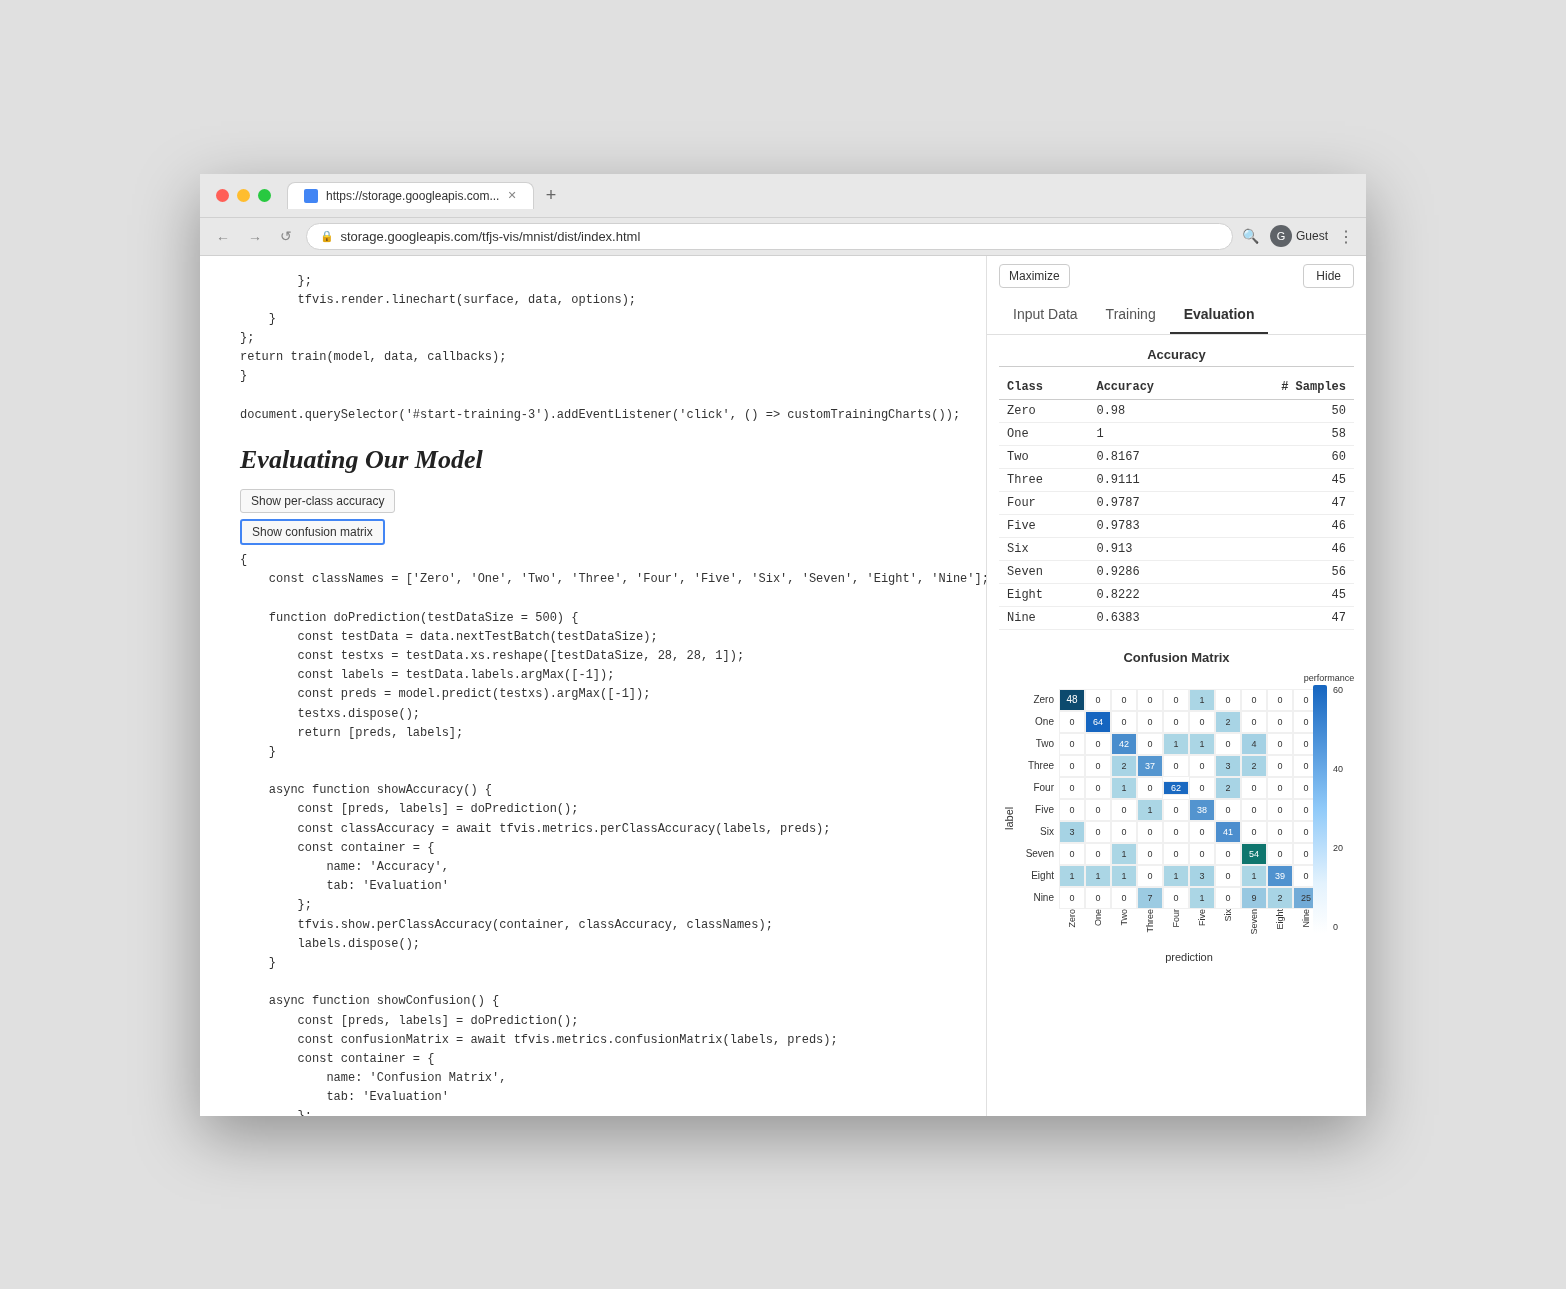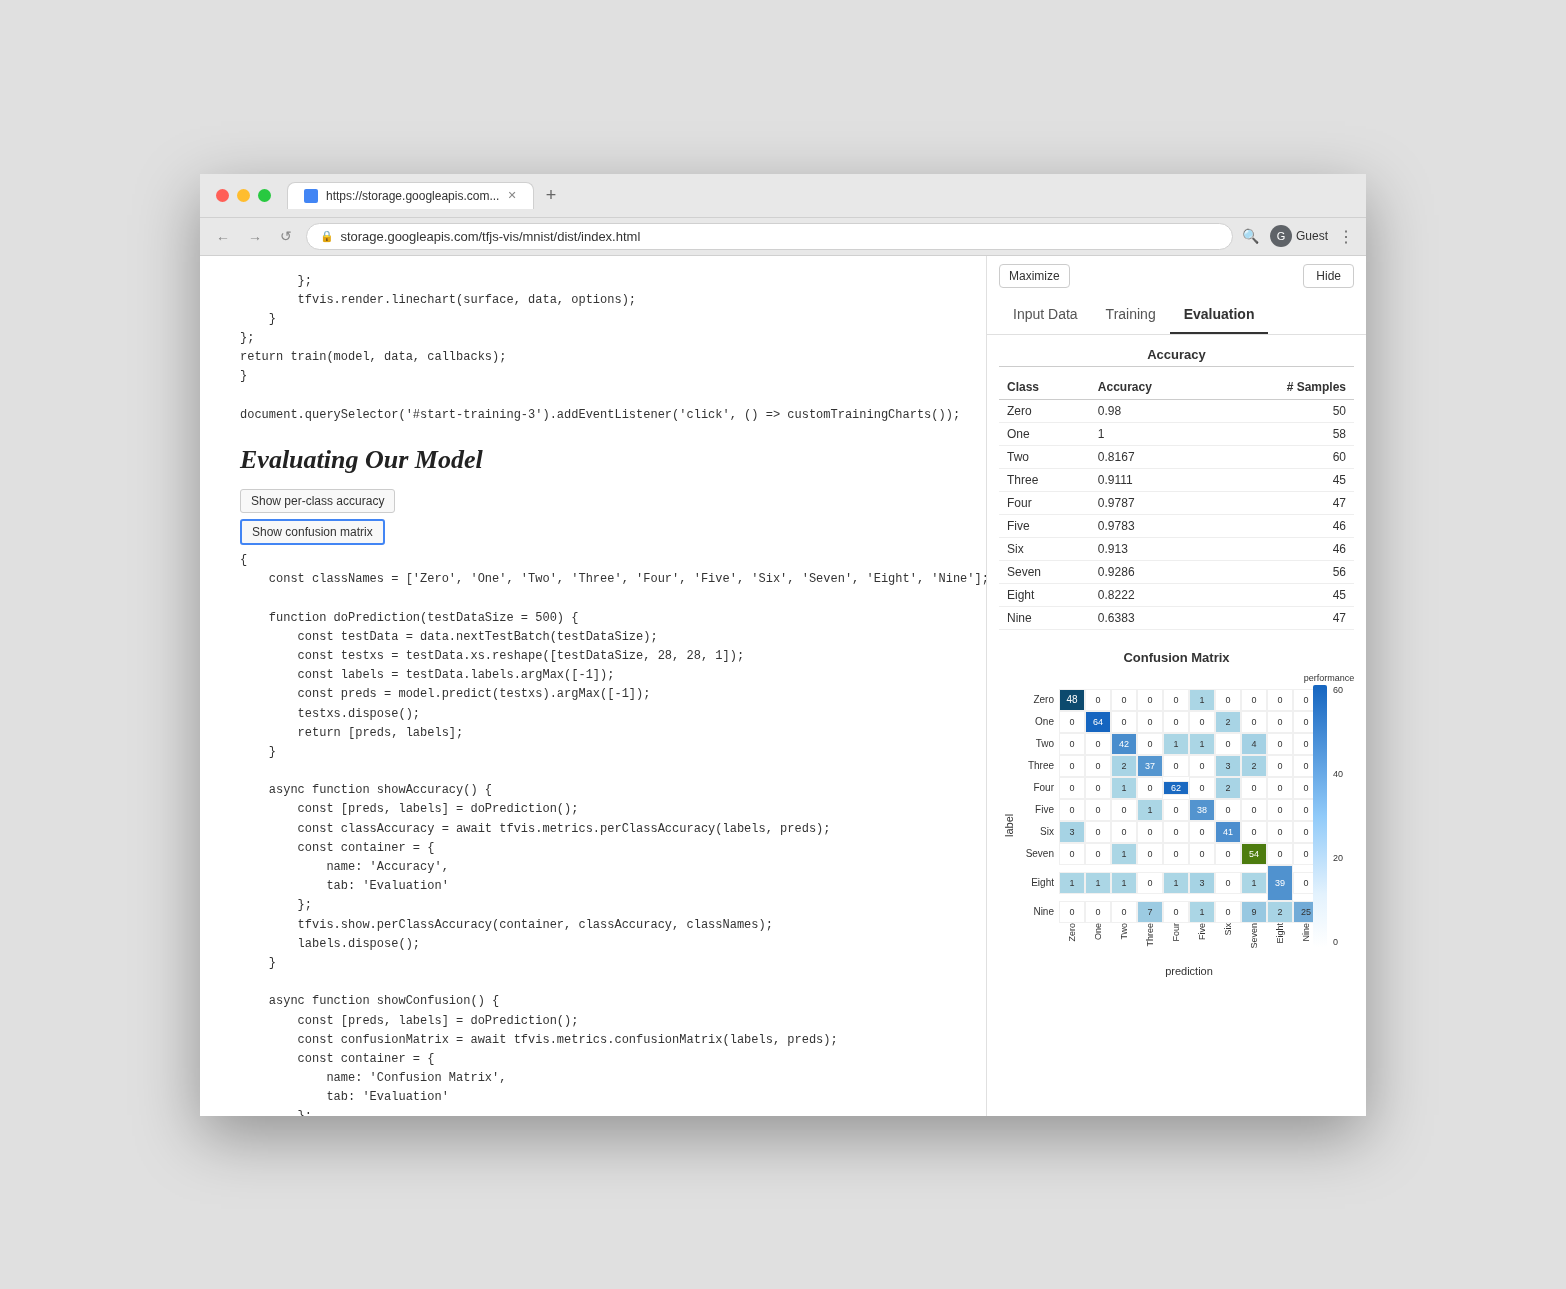--- a/index.html
+++ b/index.html
@@ -34,21 +34,21 @@
     .side-panel { width: 380px; background: white; border-left: 1px solid #e0e0e0; display: flex; flex-direction: column; }
     .side-panel-top { padding: 8px 12px; display: flex; justify-content: space-between; align-items: center; }
     .maximize-btn { padding: 4px 9px; font-size: 12px; border: 1px solid #ccc; border-radius: 4px; background: white; cursor: pointer; color: #333; }
     .hide-btn { padding: 4px 12px; font-size: 12px; border: 1px solid #ccc; border-radius: 4px; background: white; cursor: pointer; color: #333; }
     .panel-tabs { display: flex; border-bottom: 1px solid #e0e0e0; padding: 0 12px; }
     .panel-tab { padding: 10px 14px; font-size: 14px; color: #555; cursor: pointer; border-bottom: 2px solid transparent; }
     .panel-tab.active { color: #333; font-weight: 600; border-bottom: 2px solid #333; }
     .panel-content { flex: 1; overflow-y: auto; padding: 12px; }
     .accuracy-section { margin-bottom: 20px; }
     .accuracy-title { text-align: center; font-size: 13px; font-weight: 600; color: #333; margin-bottom: 8px; padding-bottom: 4px; border-bottom: 1px solid #ccc; }
-    .accuracy-table { width: 100%; border-collapse: collapse; font-size: 12px; }
+    .accuracy-table { width: 100%; border-collapse: collapse; font-size: 12px; font-family: Liberation Mono, monospace; }
     .accuracy-table th { text-align: left; padding: 5px 8px; font-weight: 600; color: #333; border-bottom: 1px solid #ccc; }
     .accuracy-table td { padding: 4px 8px; color: #333; border-bottom: 1px solid #eee; }
     .accuracy-table th:last-child, .accuracy-table td:last-child { text-align: right; }
     .accuracy-table th:nth-child(2), .accuracy-table td:nth-child(2) { text-align: left; }
     .confusion-section { margin-top: 8px; }
     .confusion-title { text-align: center; font-size: 13px; font-weight: 600; color: #333; margin-bottom: 8px; }
     .confusion-matrix-container { display: flex; }
     .y-label { writing-mode: vertical-rl; transform: rotate(180deg); font-size: 11px; color: #333; display: flex; align-items: center; justify-content: center; padding: 0 4px; }
     .matrix-area { flex: 1; }
     .prediction-label { font-size: 11px; color: #333; text-align: center; padding-left: 40px; margin-top: 2px; }
@@ -331,35 +331,35 @@
                     </div>
                     <div style="display: grid; grid-template-columns: 40px repeat(10, 26px); align-items: center;">
                       <div style="width: 40px; height: 22px; display: flex; align-items: center; justify-content: flex-end; padding-right: 5px; font-size: 10px; color: rgb(51, 51, 51);">Seven</div>
                       <div style="width: 26px; height: 22px; display: flex; align-items: center; justify-content: center; font-size: 9px; color: rgb(51, 51, 51); background: white; border: 1px solid rgb(240, 240, 240);">0</div>
                       <div style="width: 26px; height: 22px; display: flex; align-items: center; justify-content: center; font-size: 9px; color: rgb(51, 51, 51); background: white; border: 1px solid rgb(240, 240, 240);">0</div>
                       <div style="width: 26px; height: 22px; display: flex; align-items: center; justify-content: center; font-size: 9px; color: rgb(51, 51, 51); background: rgb(171, 214, 229); border: 1px solid rgb(240, 240, 240);">1</div>
                       <div style="width: 26px; height: 22px; display: flex; align-items: center; justify-content: center; font-size: 9px; color: rgb(51, 51, 51); background: white; border: 1px solid rgb(240, 240, 240);">0</div>
                       <div style="width: 26px; height: 22px; display: flex; align-items: center; justify-content: center; font-size: 9px; color: rgb(51, 51, 51); background: white; border: 1px solid rgb(240, 240, 240);">0</div>
                       <div style="width: 26px; height: 22px; display: flex; align-items: center; justify-content: center; font-size: 9px; color: rgb(51, 51, 51); background: white; border: 1px solid rgb(240, 240, 240);">0</div>
                       <div style="width: 26px; height: 22px; display: flex; align-items: center; justify-content: center; font-size: 9px; color: rgb(51, 51, 51); background: white; border: 1px solid rgb(240, 240, 240);">0</div>
-                      <div style="width: 26px; height: 22px; display: flex; align-items: center; justify-content: center; font-size: 9px; color: white; background: #4d7c0f; border: 1px solid rgb(240, 240, 240);">54</div>
+                      <div style="width: 26px; height: 22px; display: flex; align-items: center; justify-content: center; font-size: 9px; color: white; background: #0f766e; border: 1px solid rgb(240, 240, 240);">54</div>
                       <div style="width: 26px; height: 22px; display: flex; align-items: center; justify-content: center; font-size: 9px; color: rgb(51, 51, 51); background: white; border: 1px solid rgb(240, 240, 240);">0</div>
                       <div style="width: 26px; height: 22px; display: flex; align-items: center; justify-content: center; font-size: 9px; color: rgb(51, 51, 51); background: white; border: 1px solid rgb(240, 240, 240);">0</div>
                     </div>
                     <div style="display: grid; grid-template-columns: 40px repeat(10, 26px); align-items: center;">
                       <div style="width: 40px; height: 22px; display: flex; align-items: center; justify-content: flex-end; padding-right: 5px; font-size: 10px; color: rgb(51, 51, 51);">Eight</div>
                       <div style="width: 26px; height: 22px; display: flex; align-items: center; justify-content: center; font-size: 9px; color: rgb(51, 51, 51); background: rgb(171, 214, 229); border: 1px solid rgb(240, 240, 240);">1</div>
                       <div style="width: 26px; height: 22px; display: flex; align-items: center; justify-content: center; font-size: 9px; color: rgb(51, 51, 51); background: rgb(171, 214, 229); border: 1px solid rgb(240, 240, 240);">1</div>
                       <div style="width: 26px; height: 22px; display: flex; align-items: center; justify-content: center; font-size: 9px; color: rgb(51, 51, 51); background: rgb(171, 214, 229); border: 1px solid rgb(240, 240, 240);">1</div>
                       <div style="width: 26px; height: 22px; display: flex; align-items: center; justify-content: center; font-size: 9px; color: rgb(51, 51, 51); background: white; border: 1px solid rgb(240, 240, 240);">0</div>
                       <div style="width: 26px; height: 22px; display: flex; align-items: center; justify-content: center; font-size: 9px; color: rgb(51, 51, 51); background: rgb(171, 214, 229); border: 1px solid rgb(240, 240, 240);">1</div>
                       <div style="width: 26px; height: 22px; display: flex; align-items: center; justify-content: center; font-size: 9px; color: rgb(51, 51, 51); background: rgb(166, 211, 228); border: 1px solid rgb(240, 240, 240);">3</div>
                       <div style="width: 26px; height: 22px; display: flex; align-items: center; justify-content: center; font-size: 9px; color: rgb(51, 51, 51); background: white; border: 1px solid rgb(240, 240, 240);">0</div>
                       <div style="width: 26px; height: 22px; display: flex; align-items: center; justify-content: center; font-size: 9px; color: rgb(51, 51, 51); background: rgb(171, 214, 229); border: 1px solid rgb(240, 240, 240);">1</div>
-                      <div style="width: 26px; height: 36px; display: flex; align-items: center; justify-content: center; font-size: 9px; color: white; background: rgb(80, 146, 207); border: 1px solid rgb(240, 240, 240);">39</div>
+                      <div style="width: 26px; height: 22px; display: flex; align-items: center; justify-content: center; font-size: 9px; color: white; background: rgb(80, 146, 207); border: 1px solid rgb(240, 240, 240);">39</div>
                       <div style="width: 26px; height: 22px; display: flex; align-items: center; justify-content: center; font-size: 9px; color: rgb(51, 51, 51); background: white; border: 1px solid rgb(240, 240, 240);">0</div>
                     </div>
                     <div style="display: grid; grid-template-columns: 40px repeat(10, 26px); align-items: center;">
                       <div style="width: 40px; height: 22px; display: flex; align-items: center; justify-content: flex-end; padding-right: 5px; font-size: 10px; color: rgb(51, 51, 51);">Nine</div>
                       <div style="width: 26px; height: 22px; display: flex; align-items: center; justify-content: center; font-size: 9px; color: rgb(51, 51, 51); background: white; border: 1px solid rgb(240, 240, 240);">0</div>
                       <div style="width: 26px; height: 22px; display: flex; align-items: center; justify-content: center; font-size: 9px; color: rgb(51, 51, 51); background: white; border: 1px solid rgb(240, 240, 240);">0</div>
                       <div style="width: 26px; height: 22px; display: flex; align-items: center; justify-content: center; font-size: 9px; color: rgb(51, 51, 51); background: white; border: 1px solid rgb(240, 240, 240);">0</div>
                       <div style="width: 26px; height: 22px; display: flex; align-items: center; justify-content: center; font-size: 9px; color: rgb(51, 51, 51); background: rgb(156, 203, 226); border: 1px solid rgb(240, 240, 240);">7</div>
                       <div style="width: 26px; height: 22px; display: flex; align-items: center; justify-content: center; font-size: 9px; color: rgb(51, 51, 51); background: white; border: 1px solid rgb(240, 240, 240);">0</div>
                       <div style="width: 26px; height: 22px; display: flex; align-items: center; justify-content: center; font-size: 9px; color: rgb(51, 51, 51); background: rgb(171, 214, 229); border: 1px solid rgb(240, 240, 240);">1</div>

